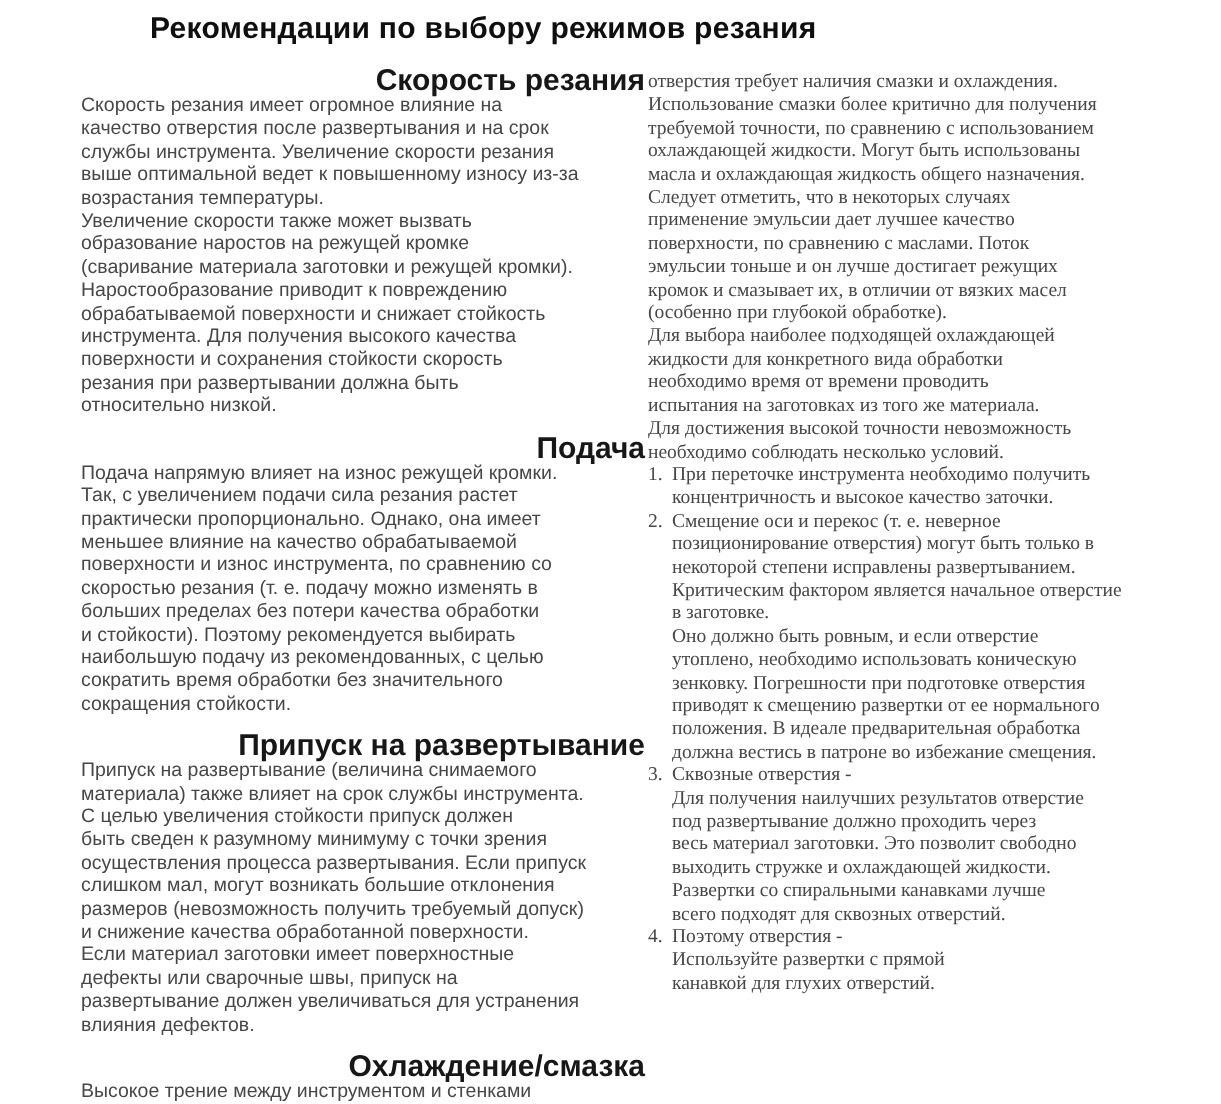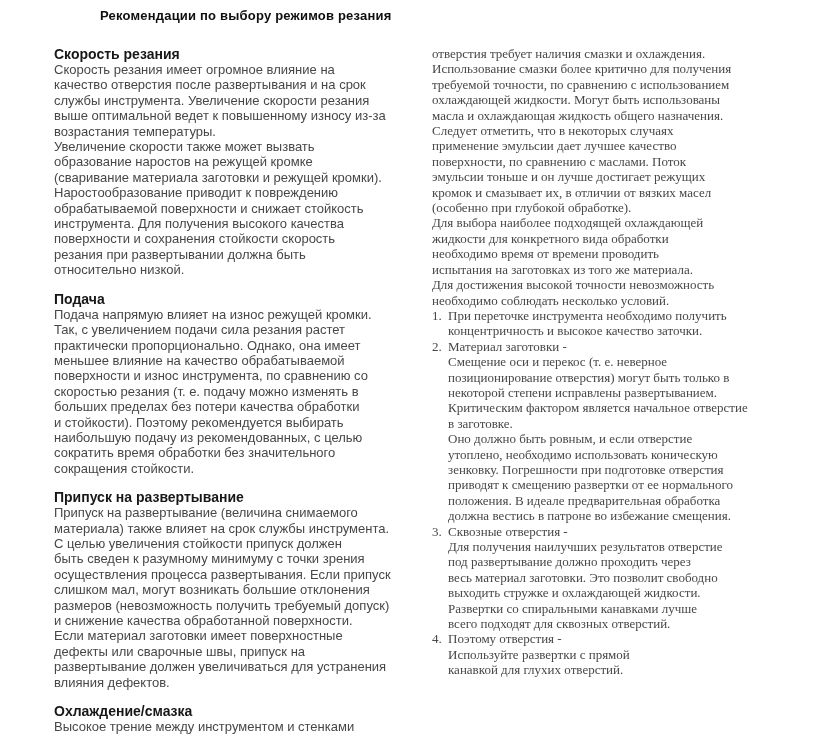--- a/index.html
+++ b/index.html
@@ -12,41 +12,42 @@
     height: 736px;
     position: relative;
     overflow: hidden;
     font-family: "Liberation Sans", sans-serif;
   }
   .doc-title {
     position: absolute;
     left: 100px;
     top: 8px;
     margin: 0;
-    font-size: 13px;
+    font-size: 20px;
     font-weight: 700;
     color: #0f0f0f;
     letter-spacing: 0.2px;
     white-space: nowrap;
   }
   .col {
     position: absolute;
     top: 46px;
     font-size: 13px;
     line-height: 15.4px;
     color: #474747;
   }
   .col-left  { left: 54px;  width: 376px; }
   .col-right { left: 432px; width: 378px; font-family: Liberation Serif, serif; }
   .section-heading {
     margin: 13px 0 0 0;
-    font-size: 14px;
+    font-size: 20px;
     font-weight: 700;
     line-height: 16px;
     color: #171717;
+    text-align: right;
   }
   .section-heading.first { margin-top: 0; }
   .section-heading.big-gap { margin-top: 21px; }
   p.body-text {
     margin: 0;
     white-space: pre-line;
   }
   .num-item {
     position: relative;
     padding-left: 16px;
@@ -151,21 +152,20 @@
         <span class="num-marker">1.</span>
         <div class="item-content">
           <div class="item-body">При переточке инструмента необходимо получить
 концентричность и высокое качество заточки.</div>
         </div>
       </div>
 
       <div class="num-item">
         <span class="num-marker">2.</span>
         <div class="item-content">
-          <div class="item-label">Материал заготовки -</div>
           <div class="item-body">Смещение оси и перекос (т. е. неверное
 позиционирование отверстия) могут быть только в
 некоторой степени исправлены развертыванием.
 Критическим фактором является начальное отверстие
 в заготовке.
 Оно должно быть ровным, и если отверстие
 утоплено, необходимо использовать коническую
 зенковку. Погрешности при подготовке отверстия
 приводят к смещению развертки от ее нормального
 положения. В идеале предварительная обработка

